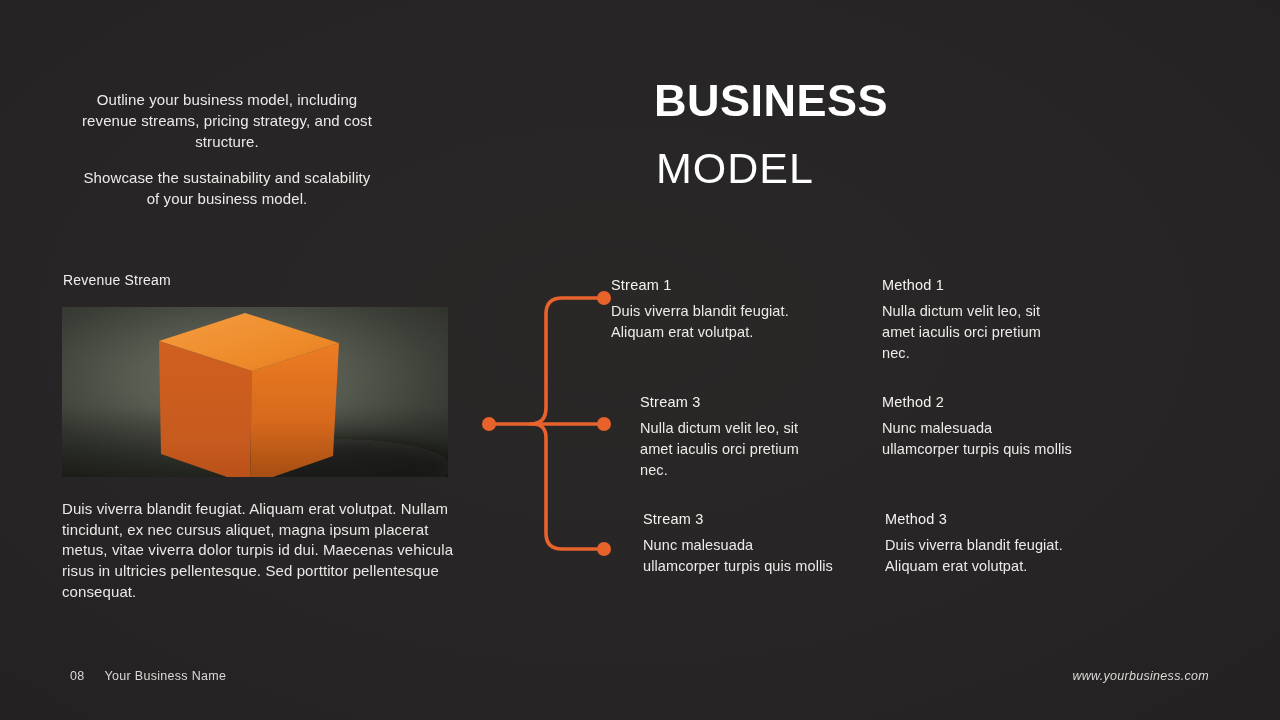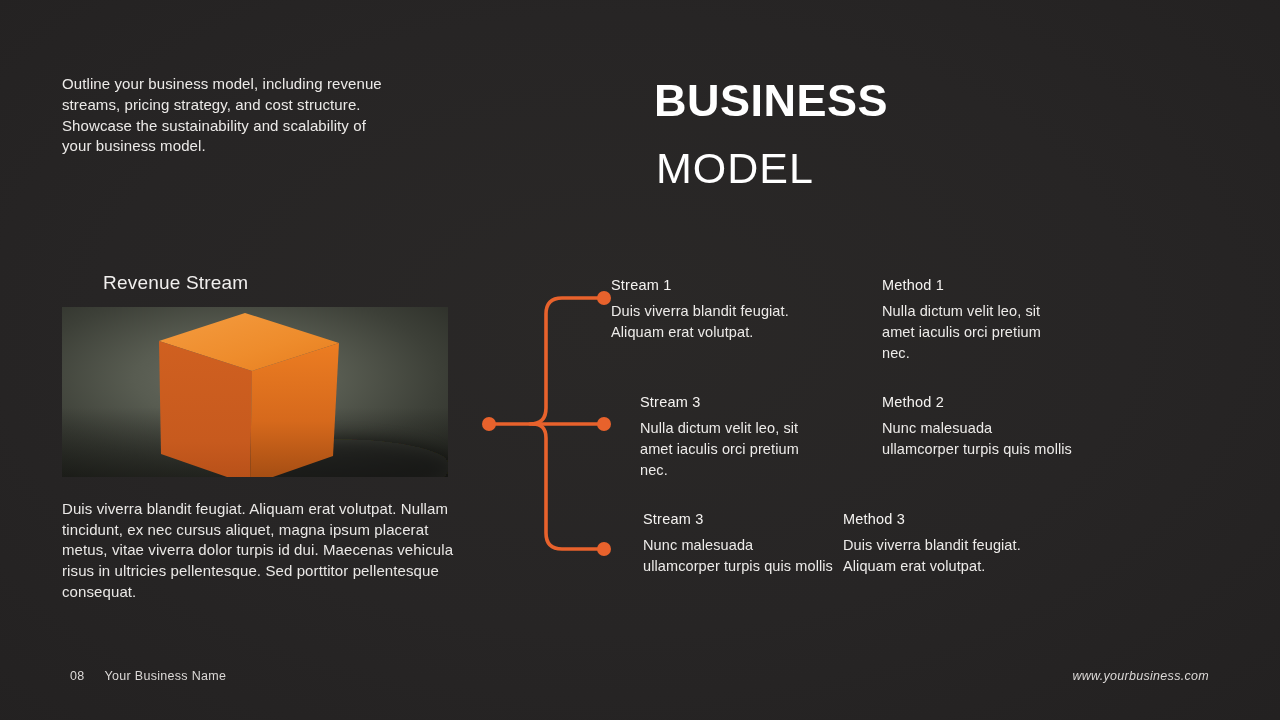--- a/index.html
+++ b/index.html
@@ -10,31 +10,31 @@
     -webkit-font-smoothing:antialiased;
     position:relative;
   }
   .slide{position:absolute;inset:0;}
 
   
   .intro{
     position:absolute;left:62px;top:74px;width:330px;
     font-size:15px;line-height:20.8px;color:#eceae8;letter-spacing:.1px;
   }
-  .intro p{margin:0;}
+  .intro p{margin:16px;text-align:center;}
 
   
   .title{position:absolute;left:642px;top:62px;color:#ffffff;}
   .title .t1{font-size:45px;font-weight:800;letter-spacing:.5px;line-height:54px;margin:12px;}
   .title .t2{font-size:43px;font-weight:300;letter-spacing:1px;line-height:52px;margin:14px;}
 
   
   .revenue-label{
     position:absolute;left:63px;top:272px;
-    font-size:19px;color:#f1efee;letter-spacing:.2px;margin-left:40px;
+    font-size:14px;color:#f1efee;letter-spacing:.2px;
   }
   .photo{
     position:absolute;left:62px;top:307px;width:386px;height:170px;overflow:hidden;
   }
   .photo svg{display:block;}
   .revenue-body{
     position:absolute;left:62px;top:499px;width:392px;
     font-size:15px;line-height:20.7px;color:#eae8e6;letter-spacing:.1px;
   }
 
@@ -47,21 +47,21 @@
     margin:0 0 8px 0;font-size:14.5px;font-weight:400;color:#f5f3f1;letter-spacing:.2px;
   }
   .info-block .body{
     font-size:14.5px;line-height:21px;color:#edebe9;letter-spacing:.1px;
   }
   .pos-s1{left:611px;top:277px;}
   .pos-s2{left:640px;top:394px;}
   .pos-s3{left:643px;top:511px;}
   .pos-m1{left:882px;top:277px;}
   .pos-m2{left:882px;top:394px;}
-  .pos-m3{left:843px;top:511px;}
+  .pos-m3{left:885px;top:511px;}
 
   
   .footer-left{
     position:absolute;left:70px;top:669px;font-size:12.5px;color:#dcd9d7;letter-spacing:.3px;
     display:flex;gap:20px;align-items:baseline;
   }
   .footer-right{
     position:absolute;right:71px;top:669px;font-size:12.5px;color:#dcd9d7;letter-spacing:.3px;font-style:italic;
   }
 </style>

